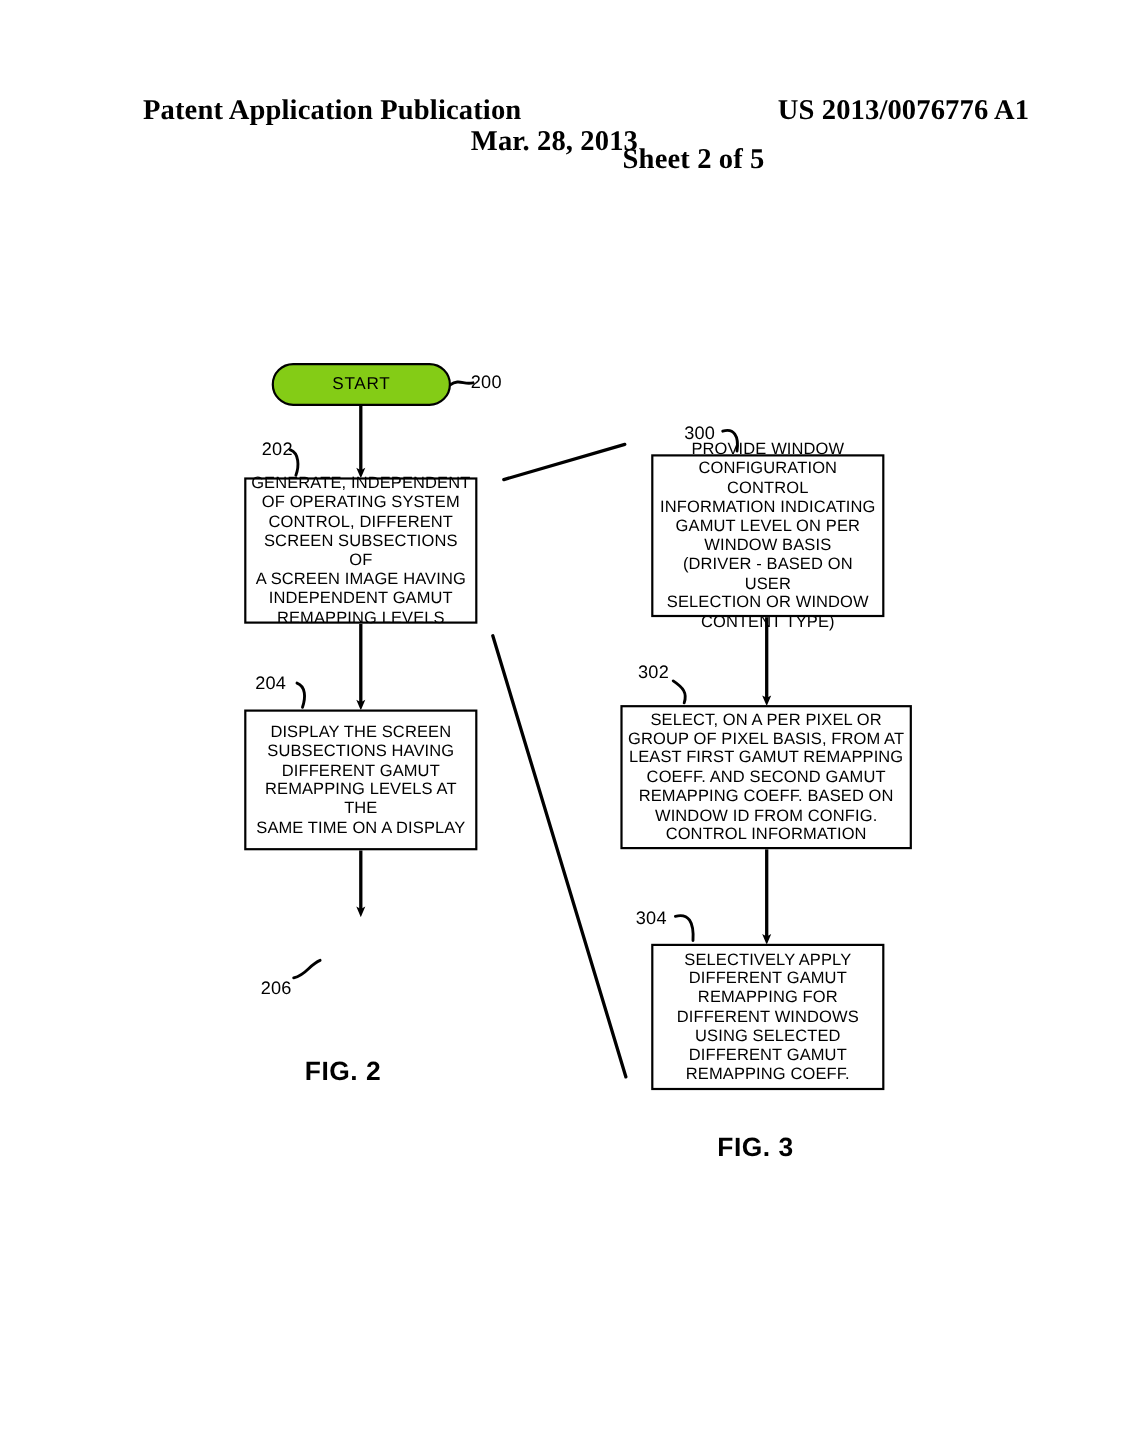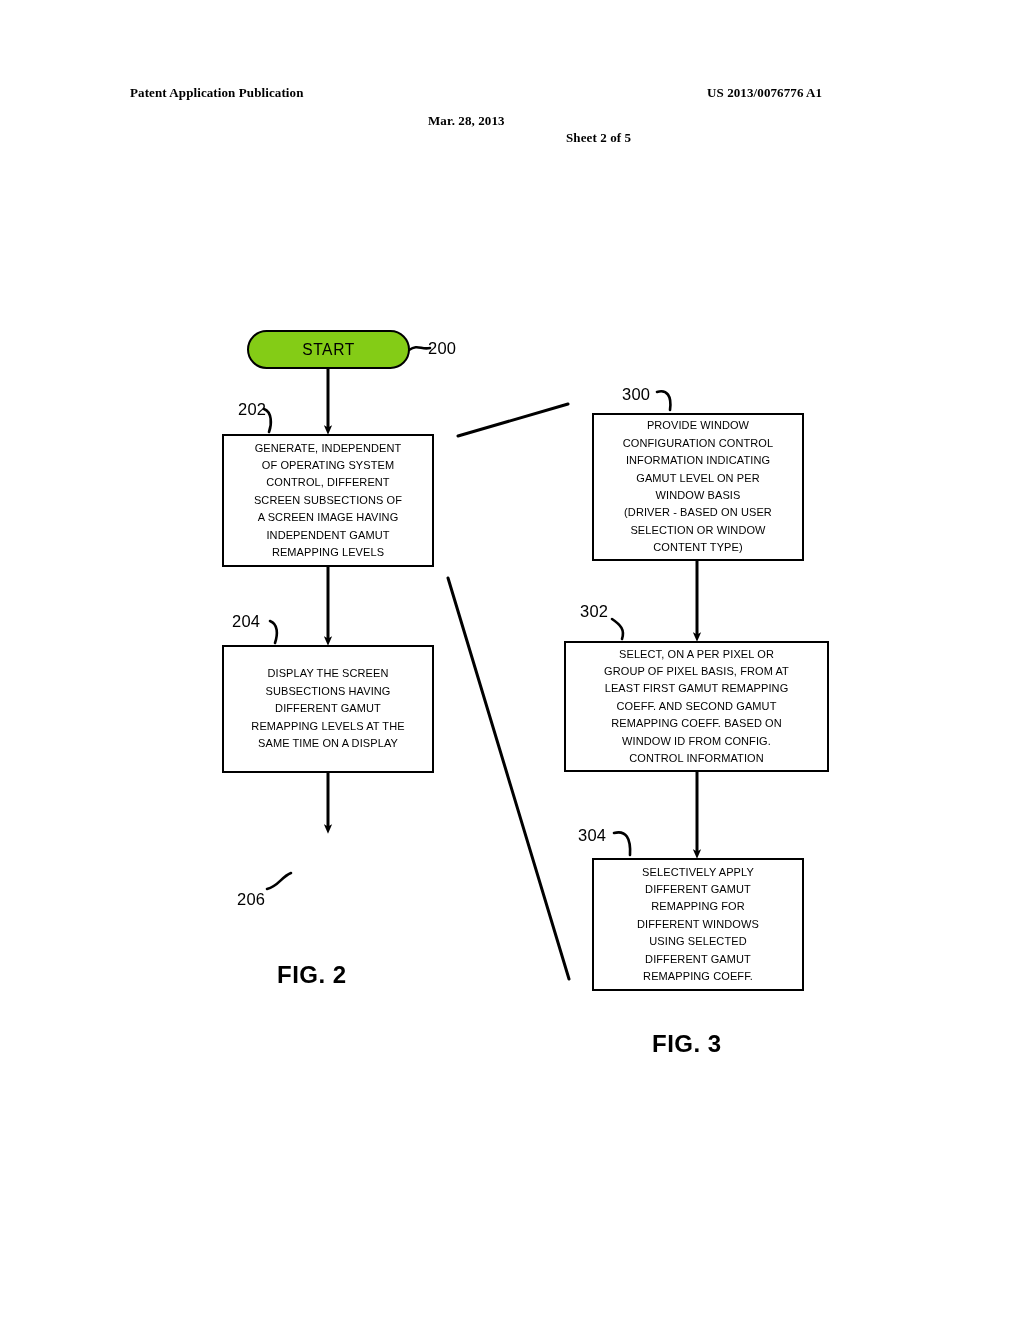--- a/index.html
+++ b/index.html
@@ -24,21 +24,21 @@
 
   
   .header {
     position: absolute;
     top: 85px;
     left: 0;
     width: 1024px;
     height: 30px;
     font-family: "Liberation Serif", serif;
     font-weight: bold;
-    font-size: 13px;
+    font-size: 26px;
     letter-spacing: 0.1px;
     white-space: nowrap;
   }
   .hdr-pub   { position: absolute; left: 130px;  top: 0; }
   .hdr-date  { position: absolute; left: 428px;  top: 0; margin-top: 28px; }
   .hdr-sheet { position: absolute; left: 566px;  top: 0; margin-top: 45px; }
   .hdr-num   { position: absolute; left: 707px;  top: 0; }
 
   
   .drawing {
@@ -53,21 +53,21 @@
   .fbox {
     position: absolute;
     box-sizing: border-box;
     border: 2.2px solid #000;
     background: #fff;
     display: flex;
     align-items: center;
     justify-content: flex-end;
     text-align: center;
     font-family: "Liberation Sans", sans-serif;
-    font-size: 11px;
+    font-size: 15px;
     line-height: 17.4px;
     letter-spacing: 0.1px;
     padding: 2px 4px;
   }
   .fbox .txt { white-space: pre-line; display: block; width: 100%; }
 
   .terminator {
     position: absolute;
     box-sizing: border-box;
     border: 2.6px solid #000;

